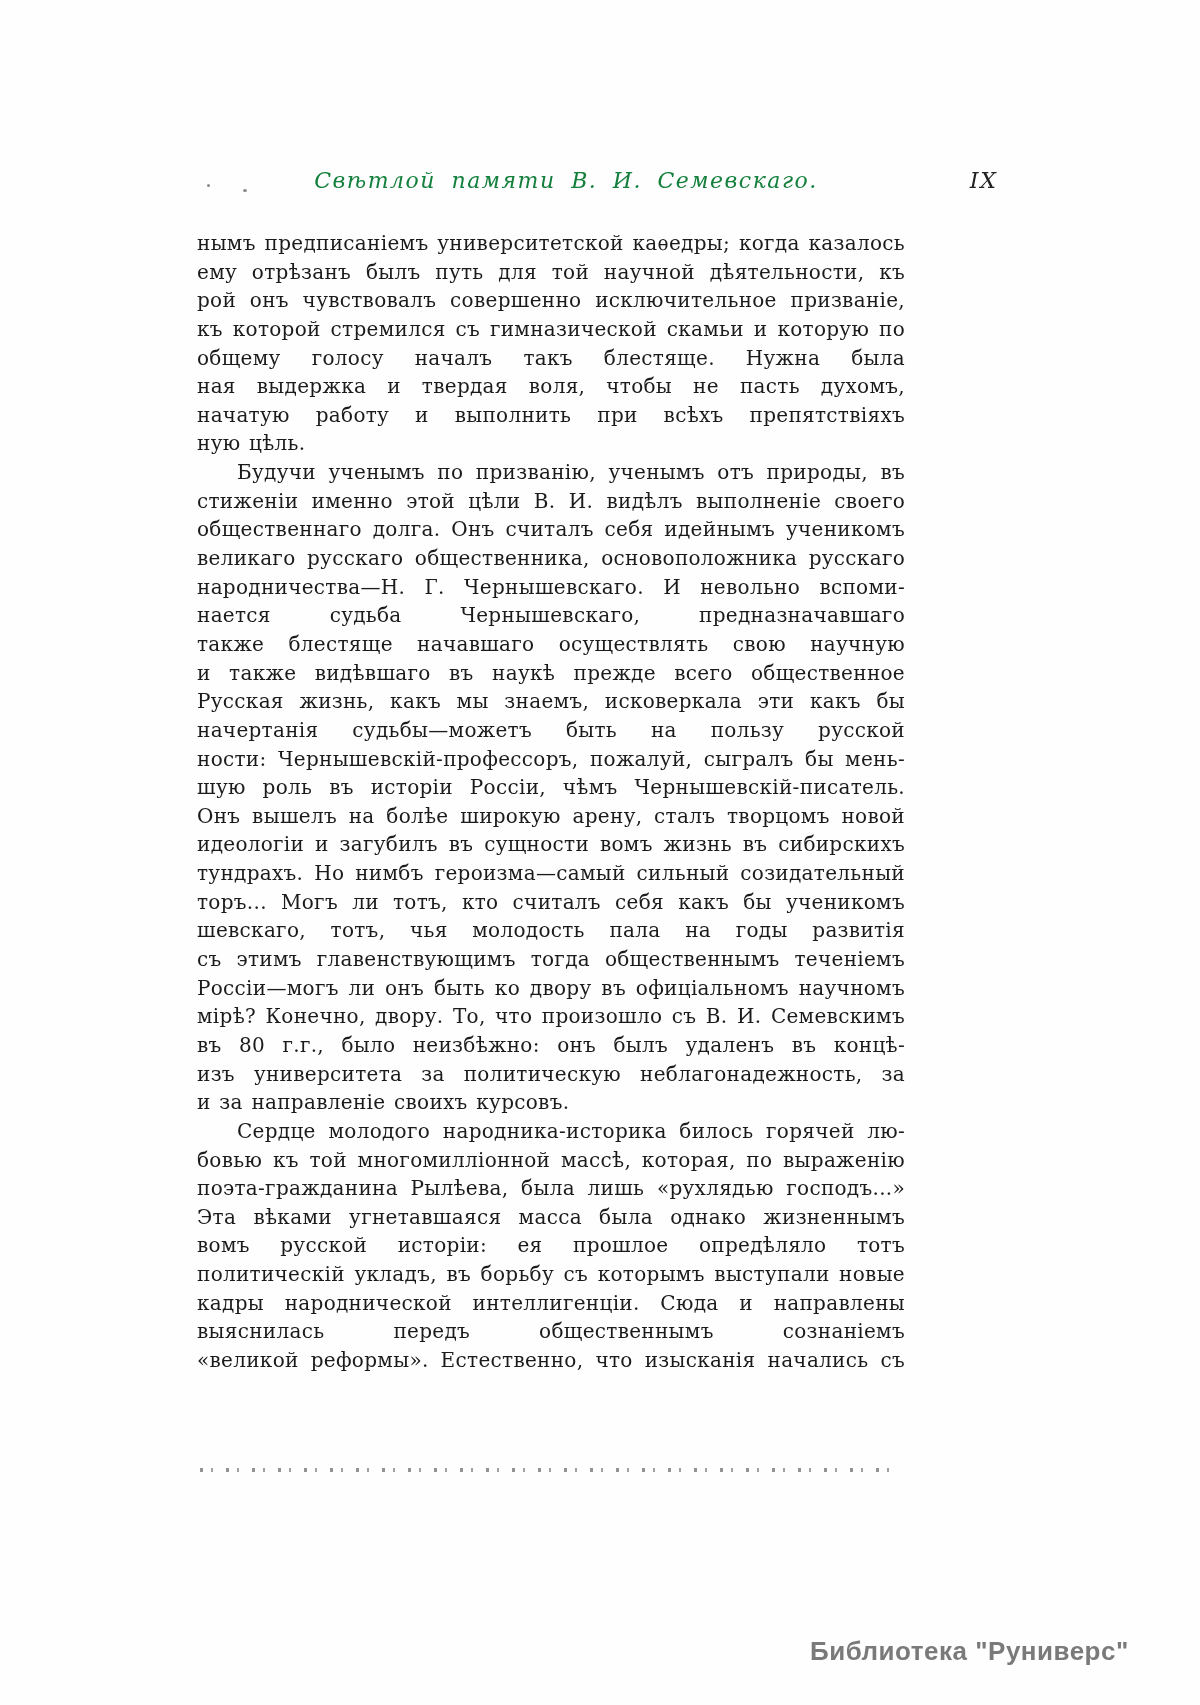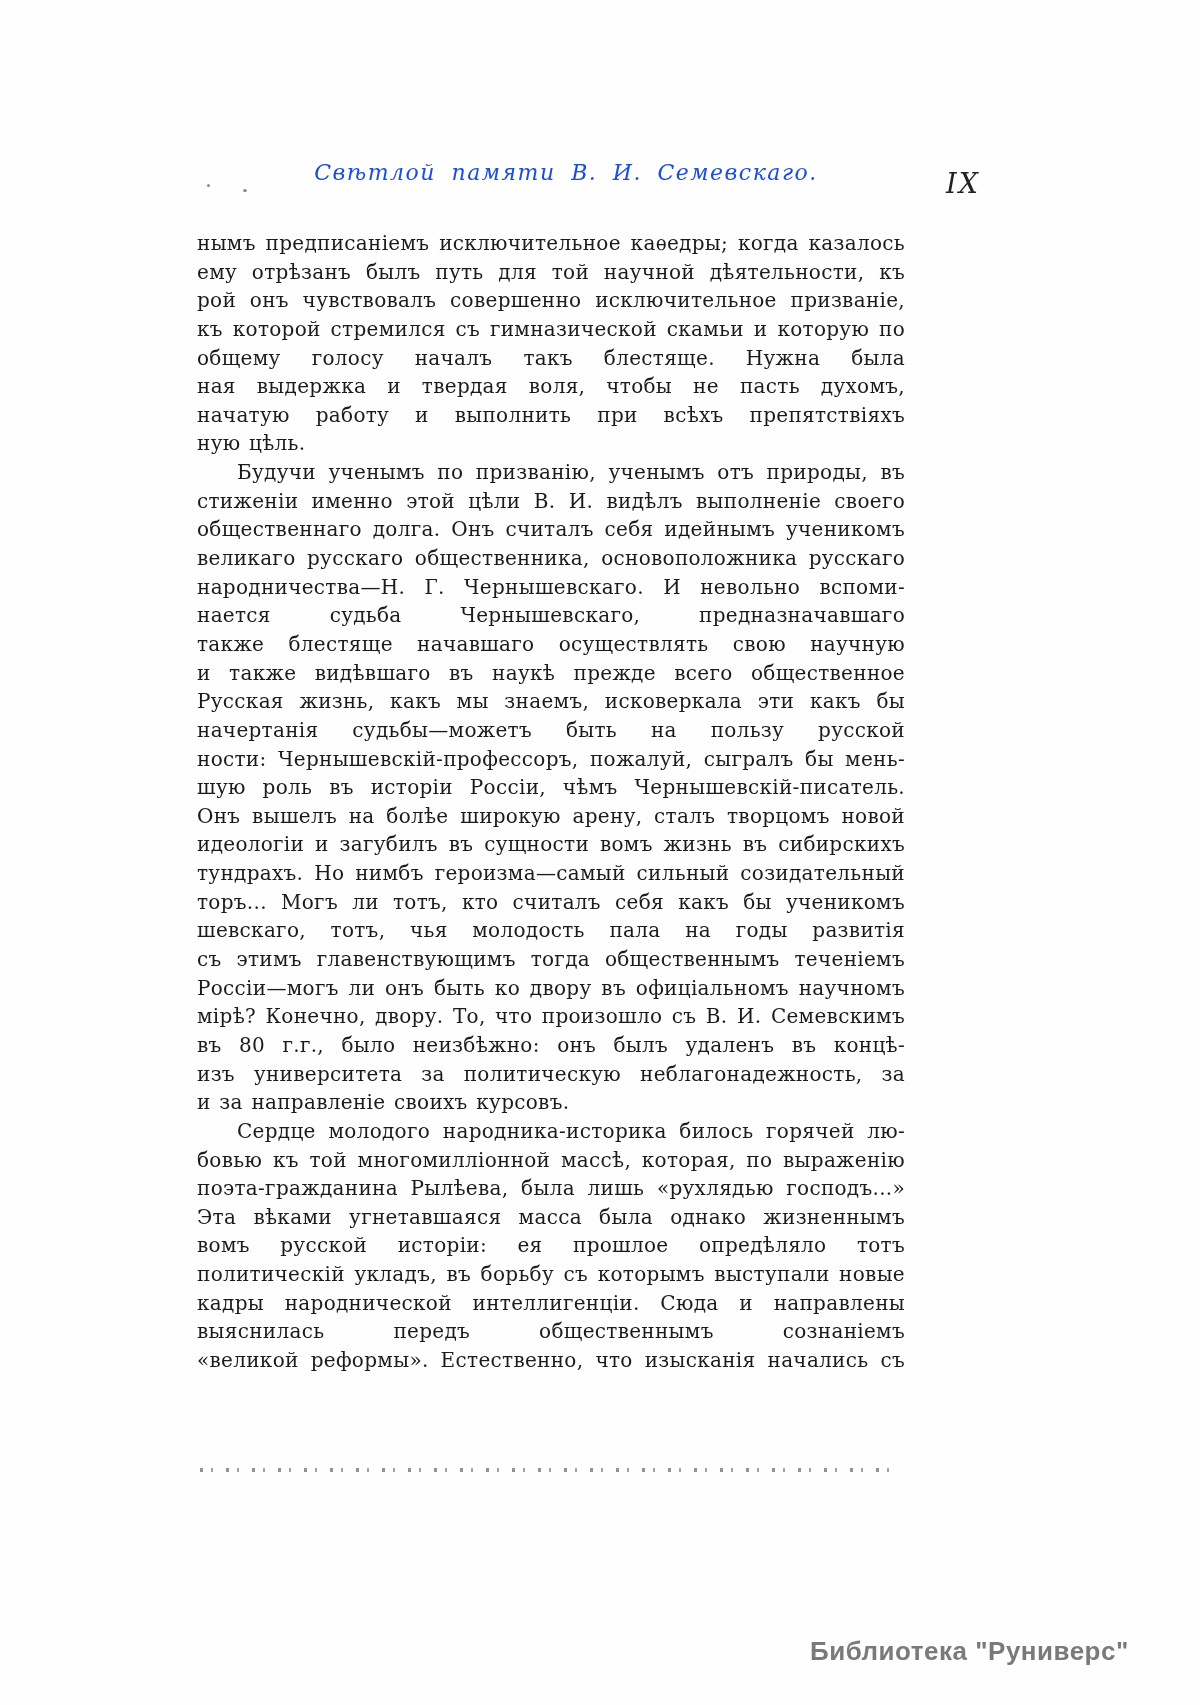--- a/index.html
+++ b/index.html
@@ -11,42 +11,42 @@
     position: relative;
     width: 1200px;
     height: 1705px;
     background: #fefefe;
     overflow: hidden;
     font-family: "DejaVu Serif", serif;
     color: #1c1c1c;
   }
   .running-header {
     position: absolute;
-    top: 160px;
+    top: 168px;
     left: 197px;
     width: 708px;
     text-align: center;
     font-style: italic;
     font-size: 22px;
     letter-spacing: 1.5px;
     word-spacing: 7px;
-    color: #1d4ed8;
+    color: #15803d;
     padding-left: 30px;
     box-sizing: border-box;
   }
   .page-number {
     position: absolute;
     top: 168px;
     left: 928px;
     width: 70px;
     font-style: italic;
-    font-size: 27px;
+    font-size: 22px;
     letter-spacing: 2px;
     color: #222;
-    text-align: center;
+    text-align: right;
   }
   .noise-dot {
     position: absolute;
     background: #8a8a8a;
     border-radius: 50%;
   }
   .dot-a { top: 184px; left: 207px; width: 3px; height: 3px; }
   .dot-b { top: 189px; left: 243px; width: 4px; height: 3px; }
   .text-block {
     position: absolute;
@@ -102,21 +102,21 @@
 
   <div class="noise-dot dot-a"></div>
   <div class="noise-dot dot-b"></div>
 
   <div class="running-header">Свѣтлой памяти В. И. Семевскаго.</div>
 
   <div class="page-number">IX</div>
 
   <div class="text-block" style="color: rgb(27, 27, 27);">
       <div class="paragraph">
-        <div class="line">нымъ предписаніемъ исключительное каѳедры; когда казалось</div>
+        <div class="line">нымъ предписаніемъ университетской каѳедры; когда казалось</div>
         <div class="line">ему отрѣзанъ былъ путь для той научной дѣятельности, къ кото-</div>
         <div class="line">рой онъ чувствовалъ совершенно исключительное призваніе,</div>
         <div class="line">къ которой стремился съ гимназической скамьи и которую по</div>
         <div class="line">общему голосу началъ такъ блестяще. Нужна была исключитель-</div>
         <div class="line">ная выдержка и твердая воля, чтобы не пасть духомъ, продолжать</div>
         <div class="line">начатую работу и выполнить при всѣхъ препятствіяхъ поставлен-</div>
         <div class="line last">ную цѣль.</div>
       </div>
       <div class="paragraph">
         <div class="line indent">Будучи ученымъ по призванію, ученымъ отъ природы, въ до-</div>

